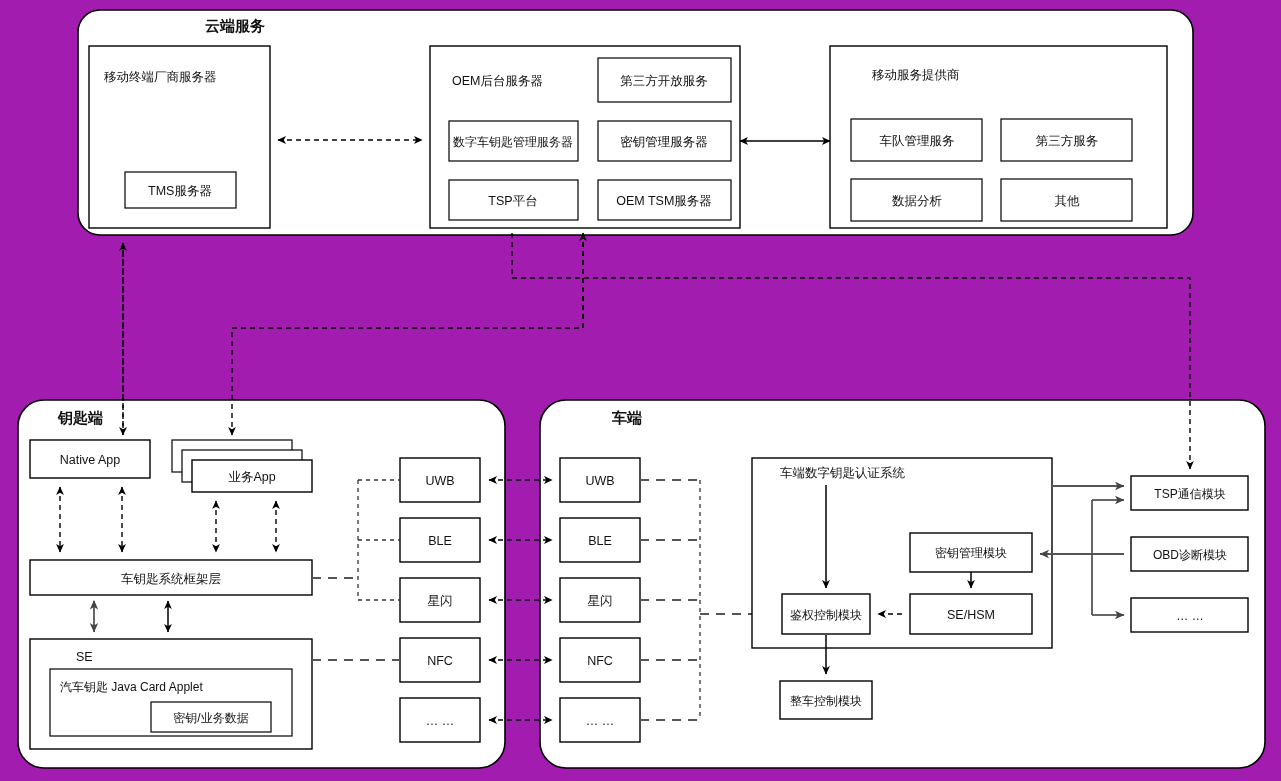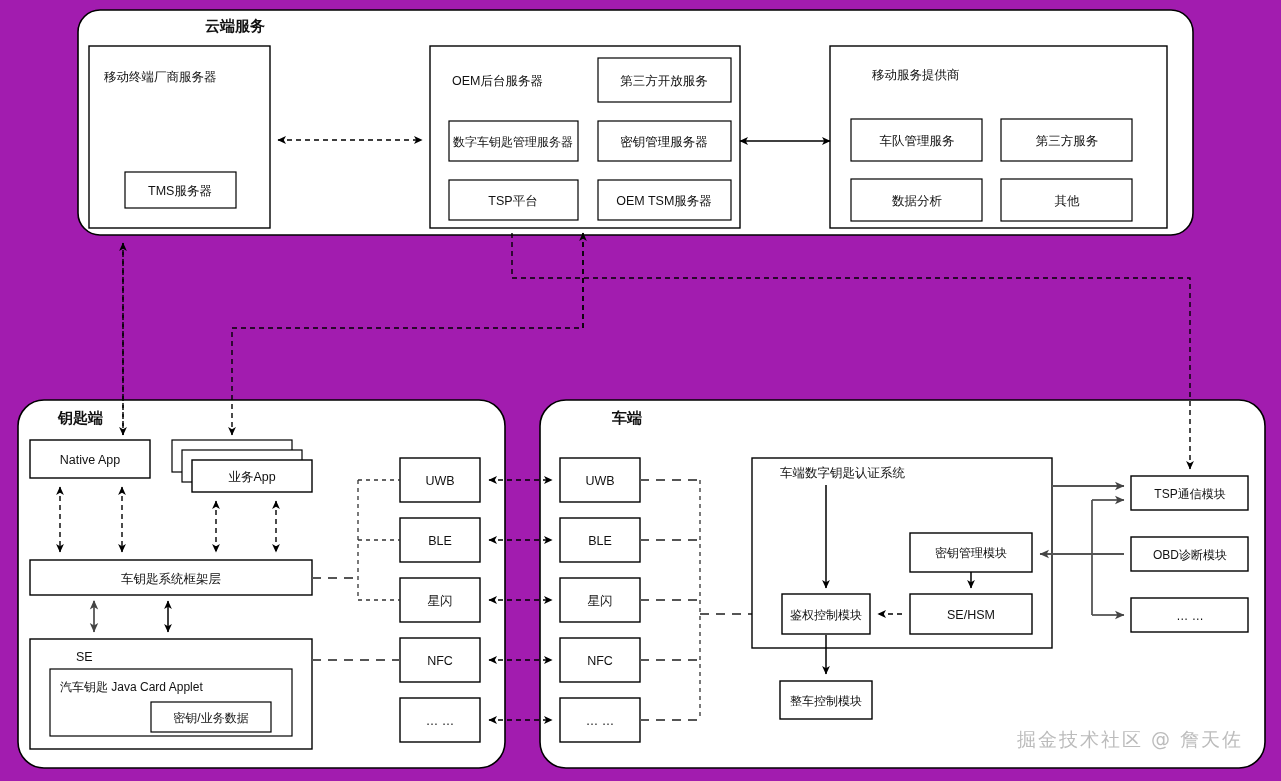--- a/index.html
+++ b/index.html
@@ -326,15 +326,14 @@
 
       <path class="conn-dash" d="M583,233 L583,328 L232,328 L232,435" marker-end="url(#arrowBlack)"></path>
 
       <path class="conn-dash" d="M583,328 L583,233" marker-end="url(#arrowBlack)"></path>
 
       <path class="conn-dash" d="M512,233 L512,278 L1190,278 L1190,469" marker-end="url(#arrowBlack)"></path>
     </g>
 
   </svg>
 
-  <div class="watermark">掘金技术社区 @ 詹天佐</div>
 
 </div>
 
 </body></html>

